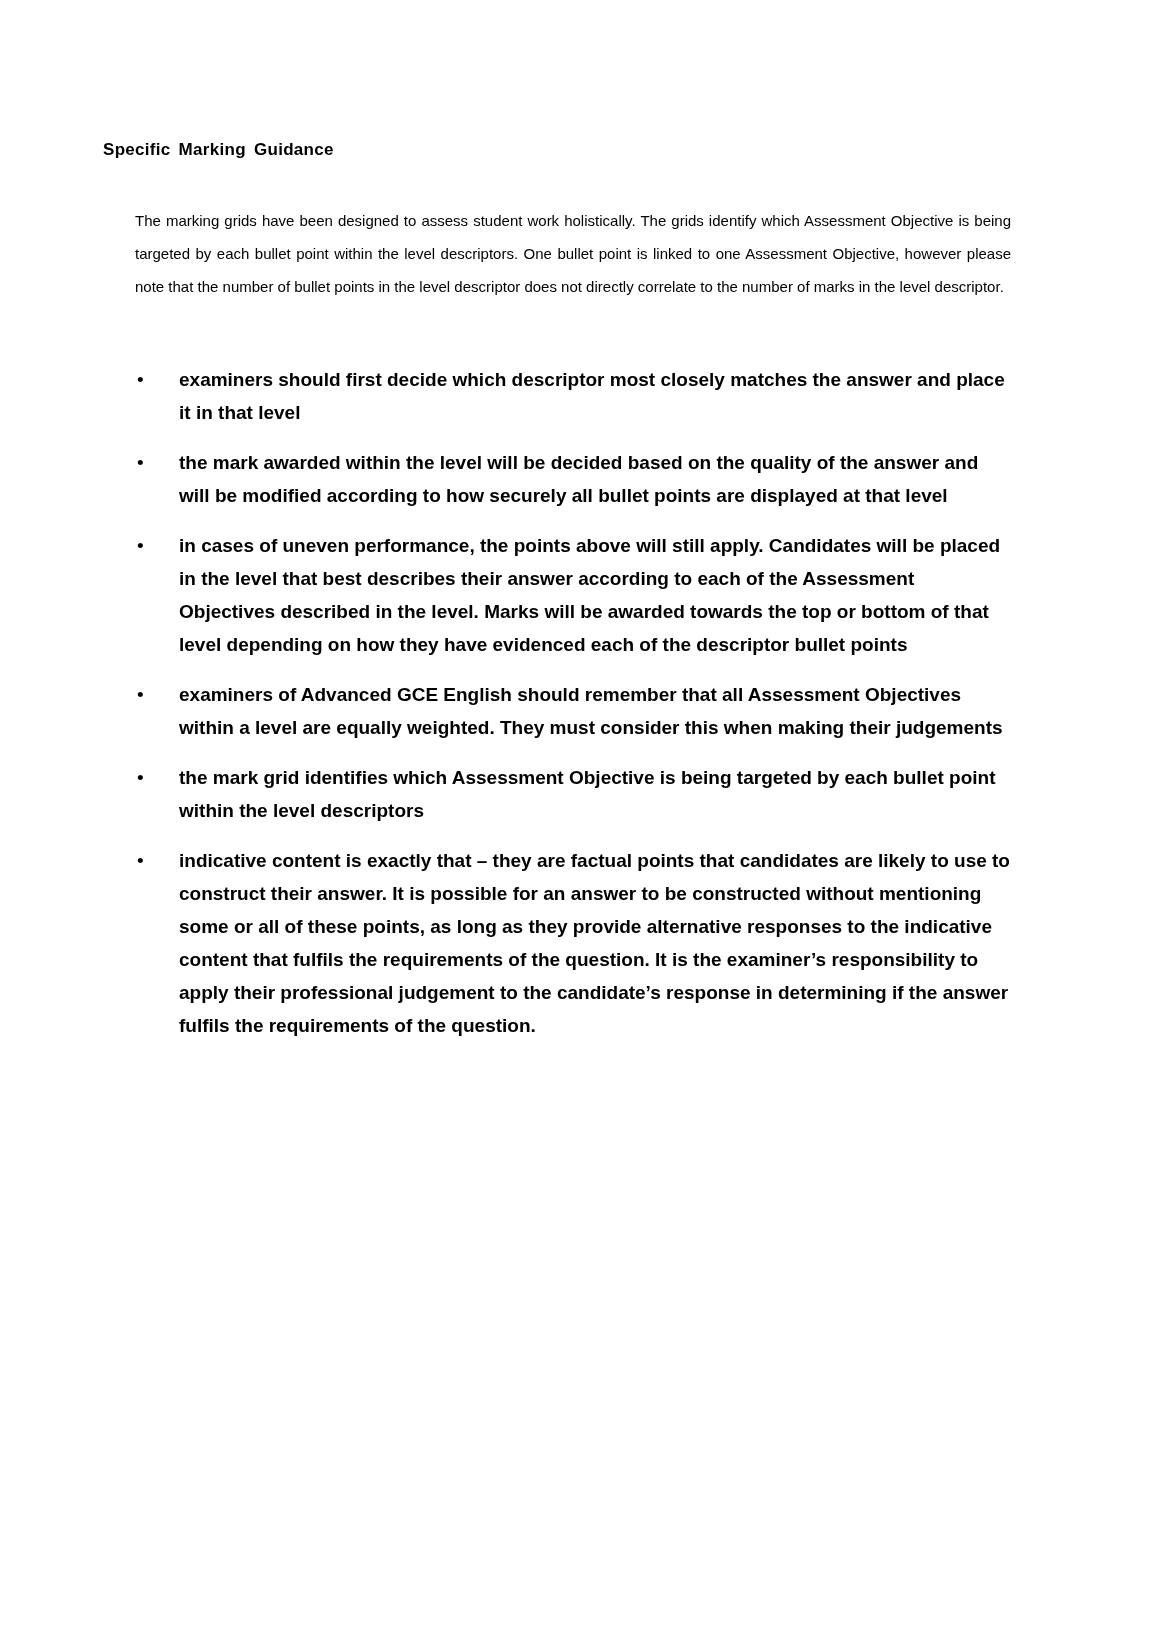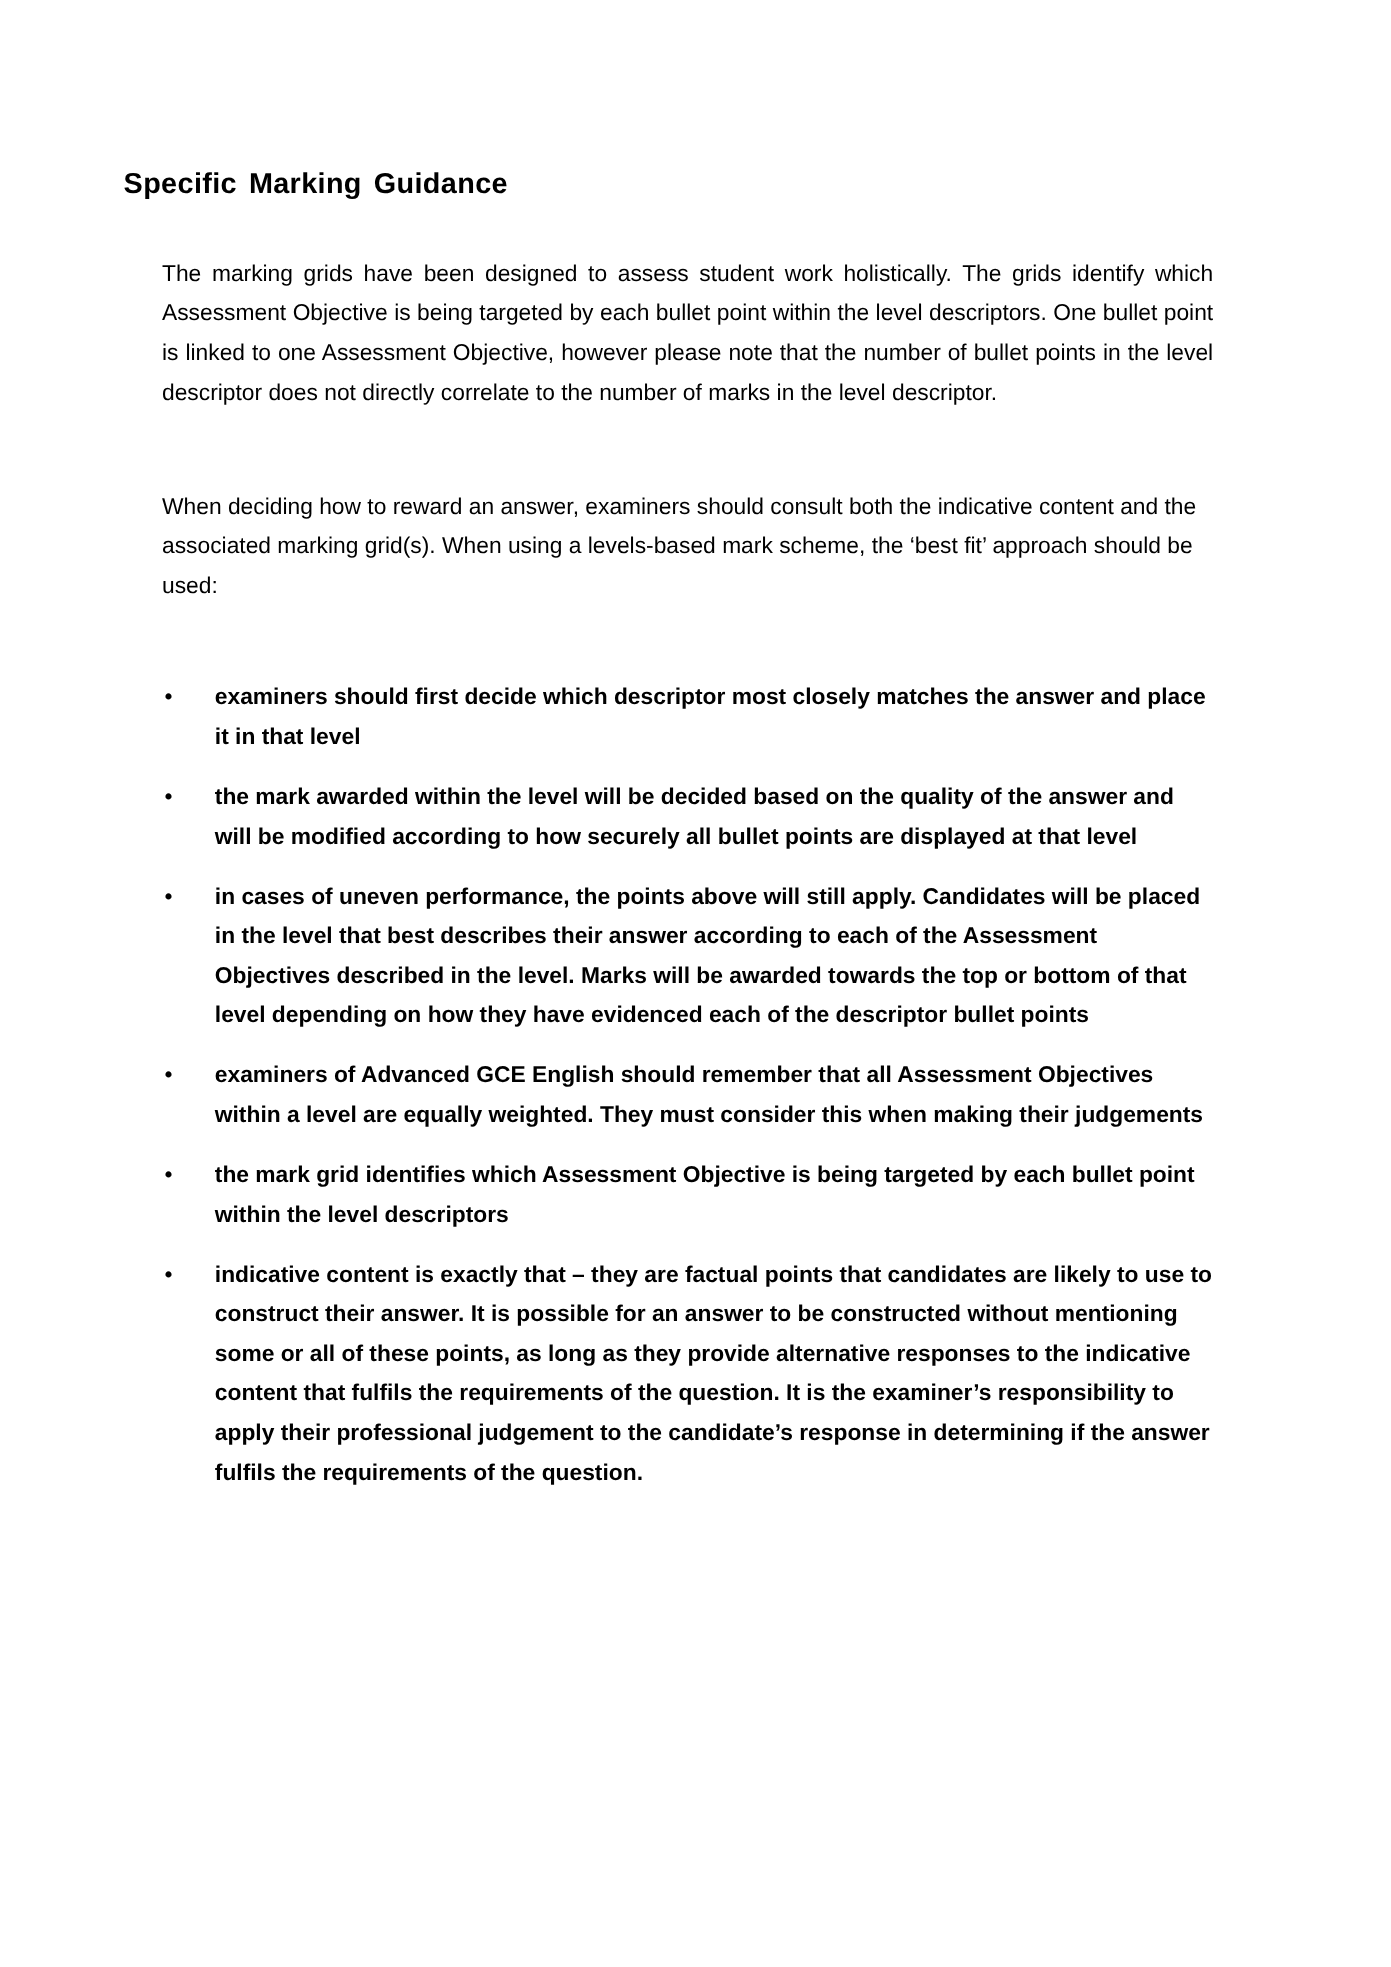--- a/index.html
+++ b/index.html
@@ -10,28 +10,28 @@
     height: 1639px;
     background: #ffffff;
     color: #000000;
     font-family: "Liberation Sans", "DejaVu Sans", sans-serif;
     overflow: hidden;
   }
   .content {
     padding: 140px 148px 0 103px;
   }
   .doc-heading {
-    font-size: 24px;
+    font-size: 17px;
     font-weight: bold;
     letter-spacing: 0.3px;
     word-spacing: 3px;
     margin: 0 0 44px 0;
   }
   .doc-paragraph {
-    font-size: 19px;
+    font-size: 15px;
     line-height: 33px;
     margin: 0 0 31px 32px;
   }
   .doc-paragraph.justified {
     text-align: justify;
   }
   .doc-paragraph.space-before {
     margin-top: 62px;
   }
   .bullet-list {
@@ -57,21 +57,20 @@
 </head>
 <body>
 
 <div class="page">
   <div class="content">
 
     <h1 class="doc-heading">Specific Marking Guidance</h1>
 
     <p class="doc-paragraph justified">The marking grids have been designed to assess student work holistically. The grids identify which Assessment Objective is being targeted by each bullet point within the level descriptors. One bullet point is linked to one Assessment Objective, however please note that the number of bullet points in the level descriptor does not directly correlate to the number of marks in the level descriptor.</p>
 
-    <p class="doc-paragraph space-before">When deciding how to reward an answer, examiners should consult both the indicative content and the associated marking grid(s). When using a levels-based mark scheme, the ‘best fit’ approach should be used:</p>
 
     <ul class="bullet-list">
 
       <li class="bullet-item">
         <span class="bullet-marker">•</span>
         <span class="bullet-text">examiners should first decide which descriptor most closely matches the answer and place it in that level</span>
       </li>
 
       <li class="bullet-item">
         <span class="bullet-marker">•</span>

